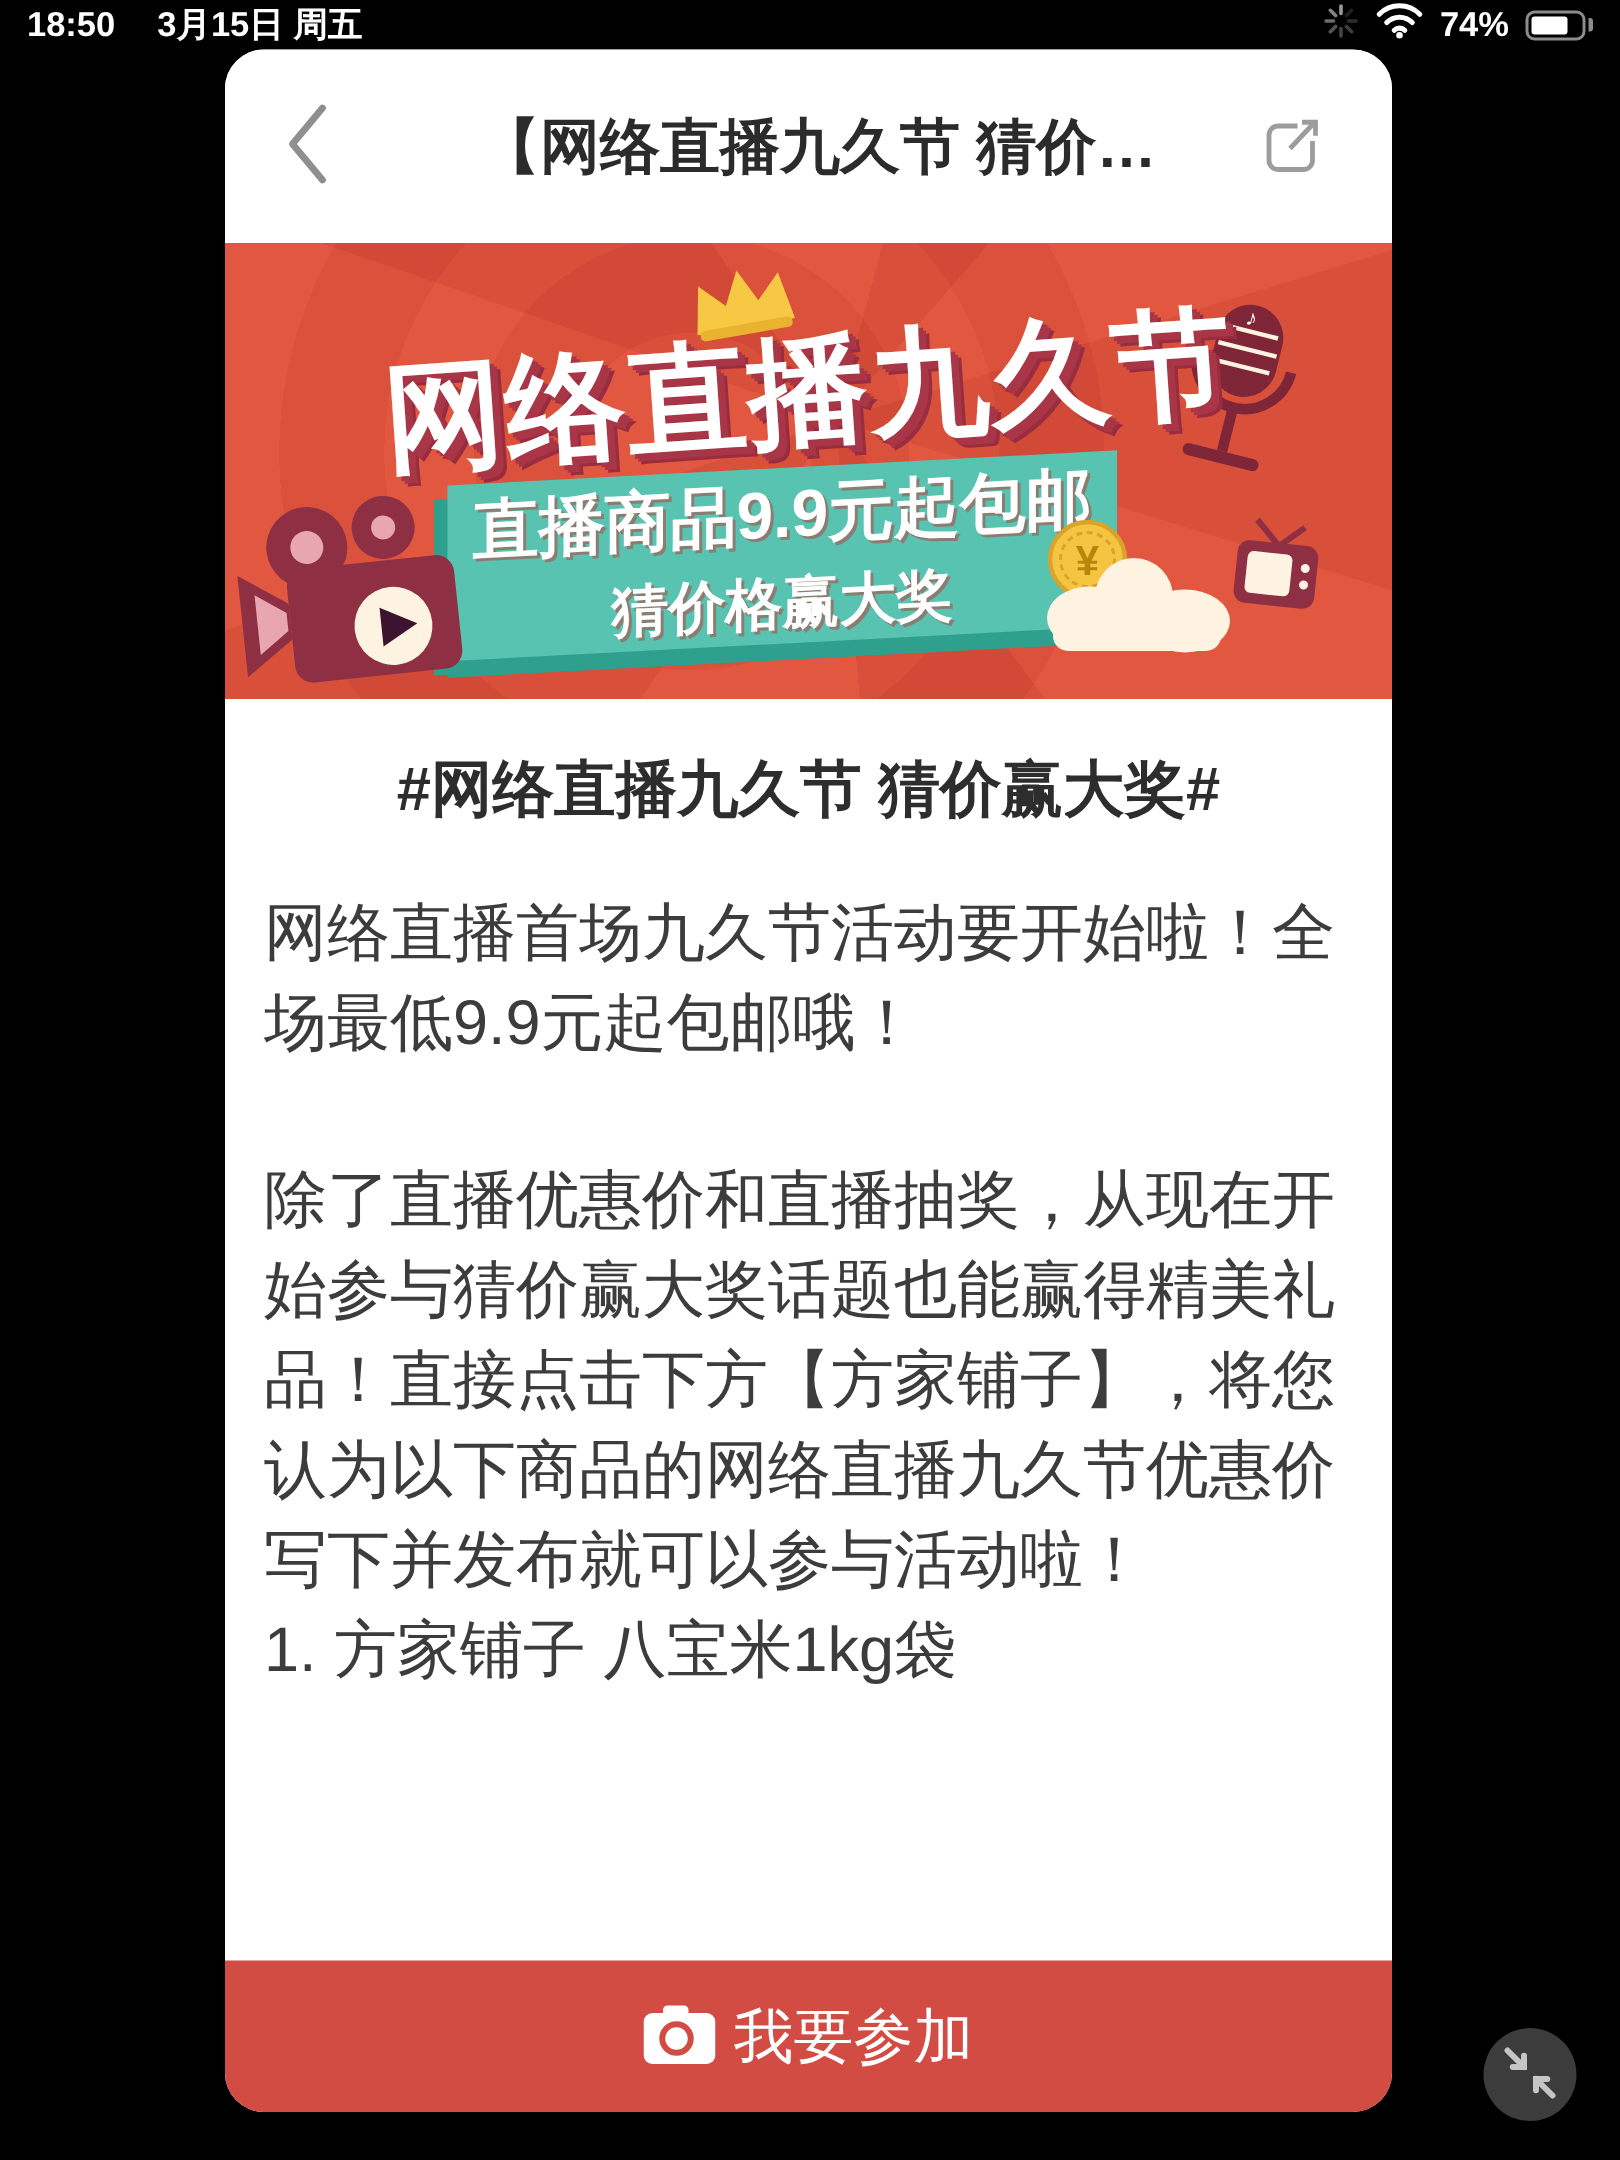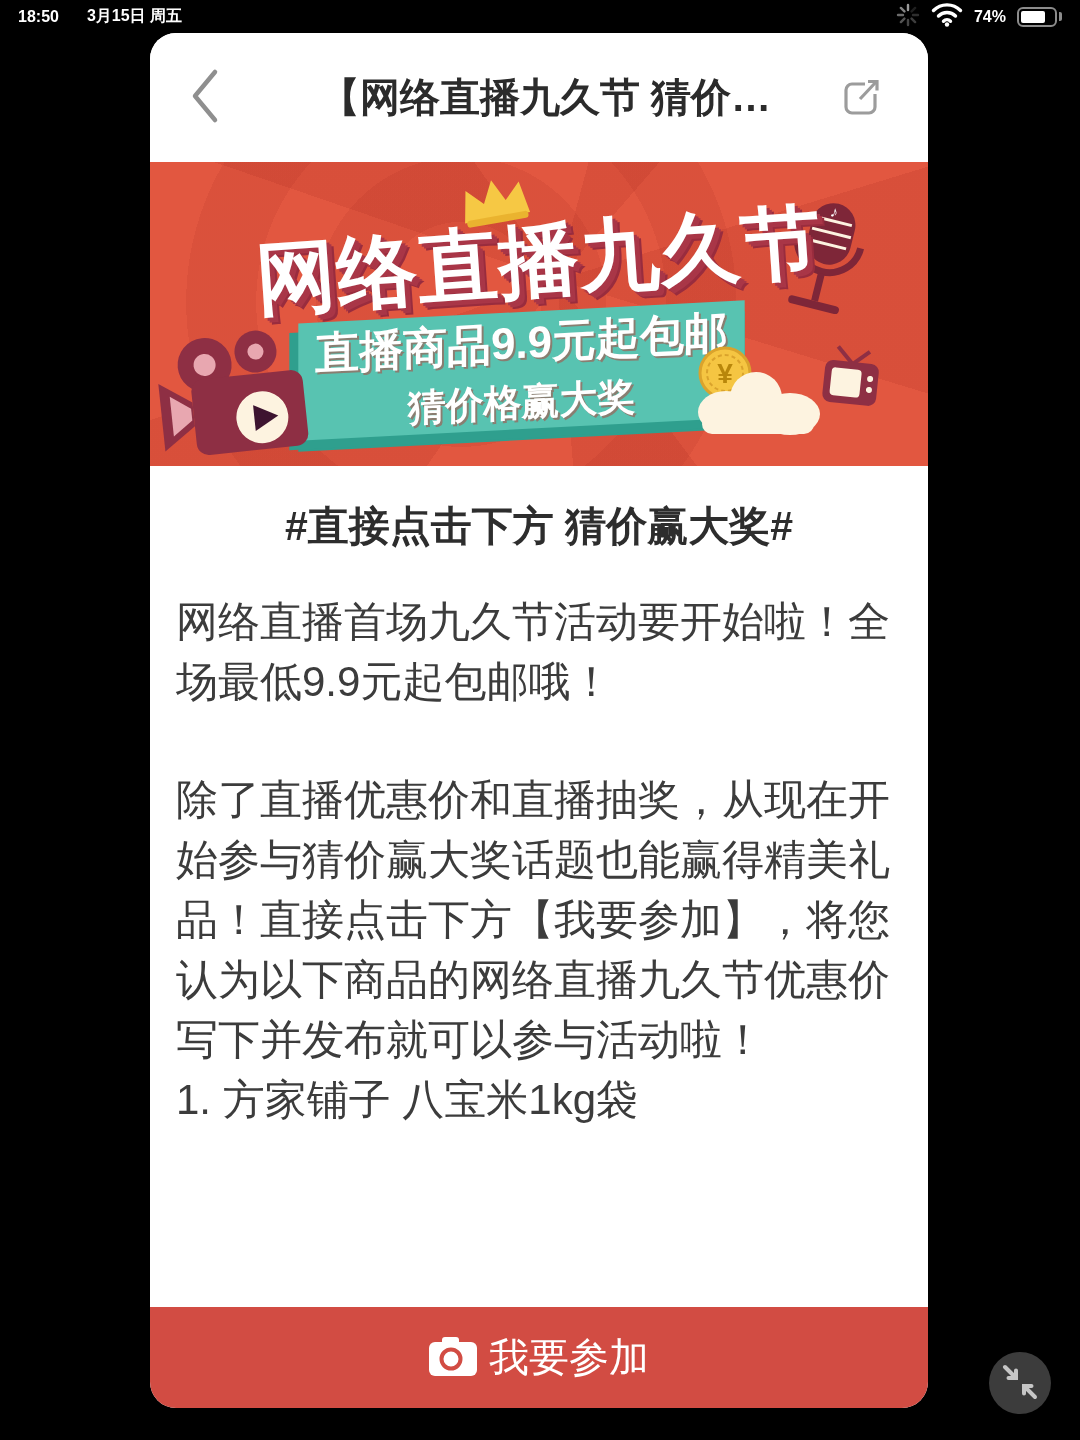--- a/index.html
+++ b/index.html
@@ -13,21 +13,21 @@
   html,body{width:1080px;height:1440px;}
   body{
     background:var(--page-bg);
     font-family:"Liberation Sans","DejaVu Sans",sans-serif;
     position:relative;overflow:hidden;
   }
   
   .status-bar{
     position:absolute;top:0;left:0;width:1080px;height:33px;
     display:flex;justify-content:space-between;align-items:center;
-    padding:0 18px;color:#ffffff;font-size:16px;font-weight:700;
+    padding:0 18px;color:#ffffff;font-size:23px;font-weight:700;
   }
   .status-left{display:flex;gap:28px;align-items:center;}
   .status-right{display:flex;gap:11px;align-items:center;}
   .battery{width:40px;height:20px;border:2px solid rgba(255,255,255,.55);
     border-radius:6px;padding:2px;display:inline-block;}
   .battery-fill{display:block;height:100%;width:74%;background:#ffffff;border-radius:2px;}
   .battery-nub{width:3px;height:9px;background:rgba(255,255,255,.55);
     border-radius:0 2px 2px 0;margin-left:-9px;}
   
   .app-card{
@@ -218,23 +218,23 @@
       <svg width="136" height="74" viewBox="0 0 136 74">
         <ellipse cx="36" cy="44" rx="28" ry="21" fill="#fdf3e0"></ellipse>
         <circle cx="66" cy="30" r="26" fill="#fdf3e0"></circle>
         <ellipse cx="100" cy="46" rx="30" ry="21" fill="#fdf3e0"></ellipse>
         <rect x="12" y="46" width="112" height="20" rx="10" fill="#fdf3e0"></rect>
       </svg>
     </span>
   </div>
 
   <div class="content">
-    <h1 class="article-heading">#直接点击下方 猜价赢大奖#</h1>
+    <h1 class="article-heading">#网络直播九久节 猜价赢大奖#</h1>
     <p class="para">网络直播首场九久节活动要开始啦！全场最低9.9元起包邮哦！</p>
-    <p class="para gap">除了直播优惠价和直播抽奖，从现在开始参与猜价赢大奖话题也能赢得精美礼品！直接点击下方【我要参加】，将您认为以下商品的网络直播九久节优惠价写下并发布就可以参与活动啦！</p>
+    <p class="para gap">除了直播优惠价和直播抽奖，从现在开始参与猜价赢大奖话题也能赢得精美礼品！直接点击下方【方家铺子】，将您认为以下商品的网络直播九久节优惠价写下并发布就可以参与活动啦！</p>
     <p class="para">1. 方家铺子 八宝米1kg袋</p>
   </div>
 
   <button class="action-bar">
     <span>
       <svg width="48" height="40" viewBox="0 0 48 40">
         <rect x="13" y="1" width="17" height="10" rx="3" fill="#ffffff"></rect>
         <rect x="0" y="6" width="48" height="34" rx="6" fill="#ffffff"></rect>
         <circle cx="22" cy="23" r="9.5" fill="none" stroke="#d24c43" stroke-width="4"></circle>
       </svg>

